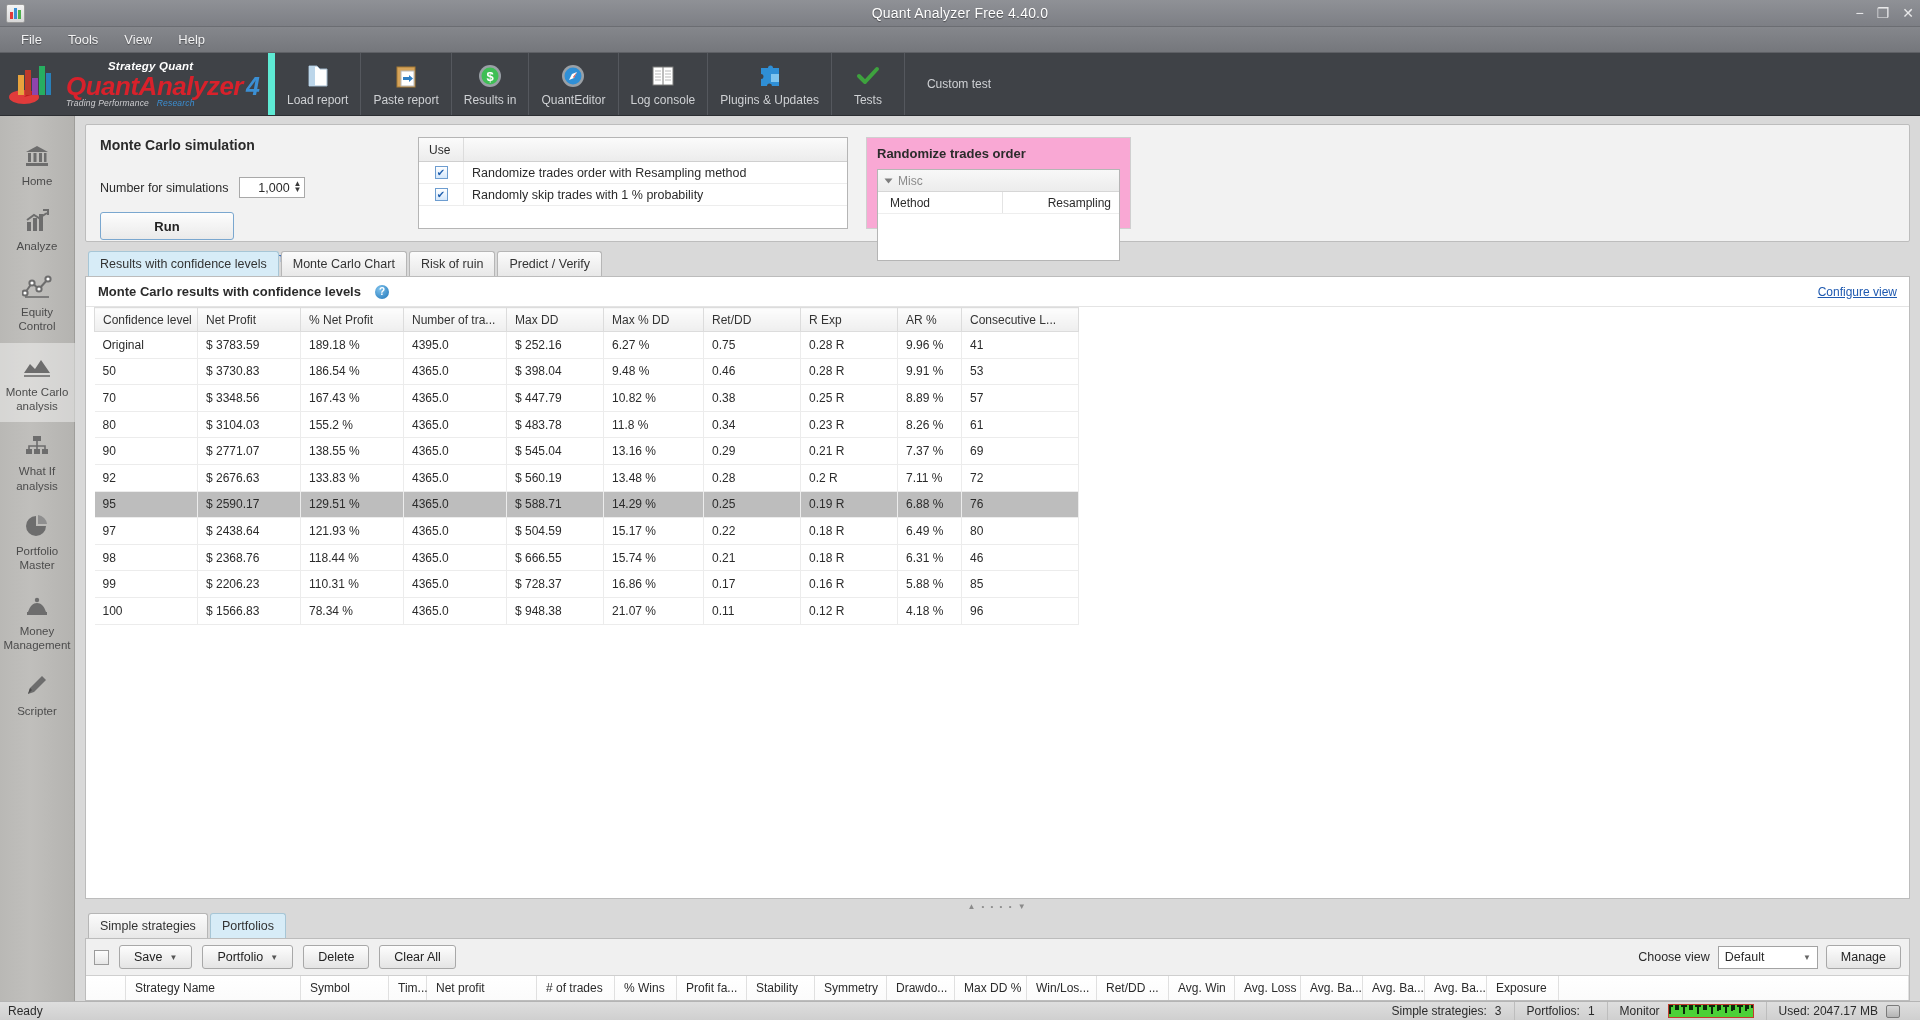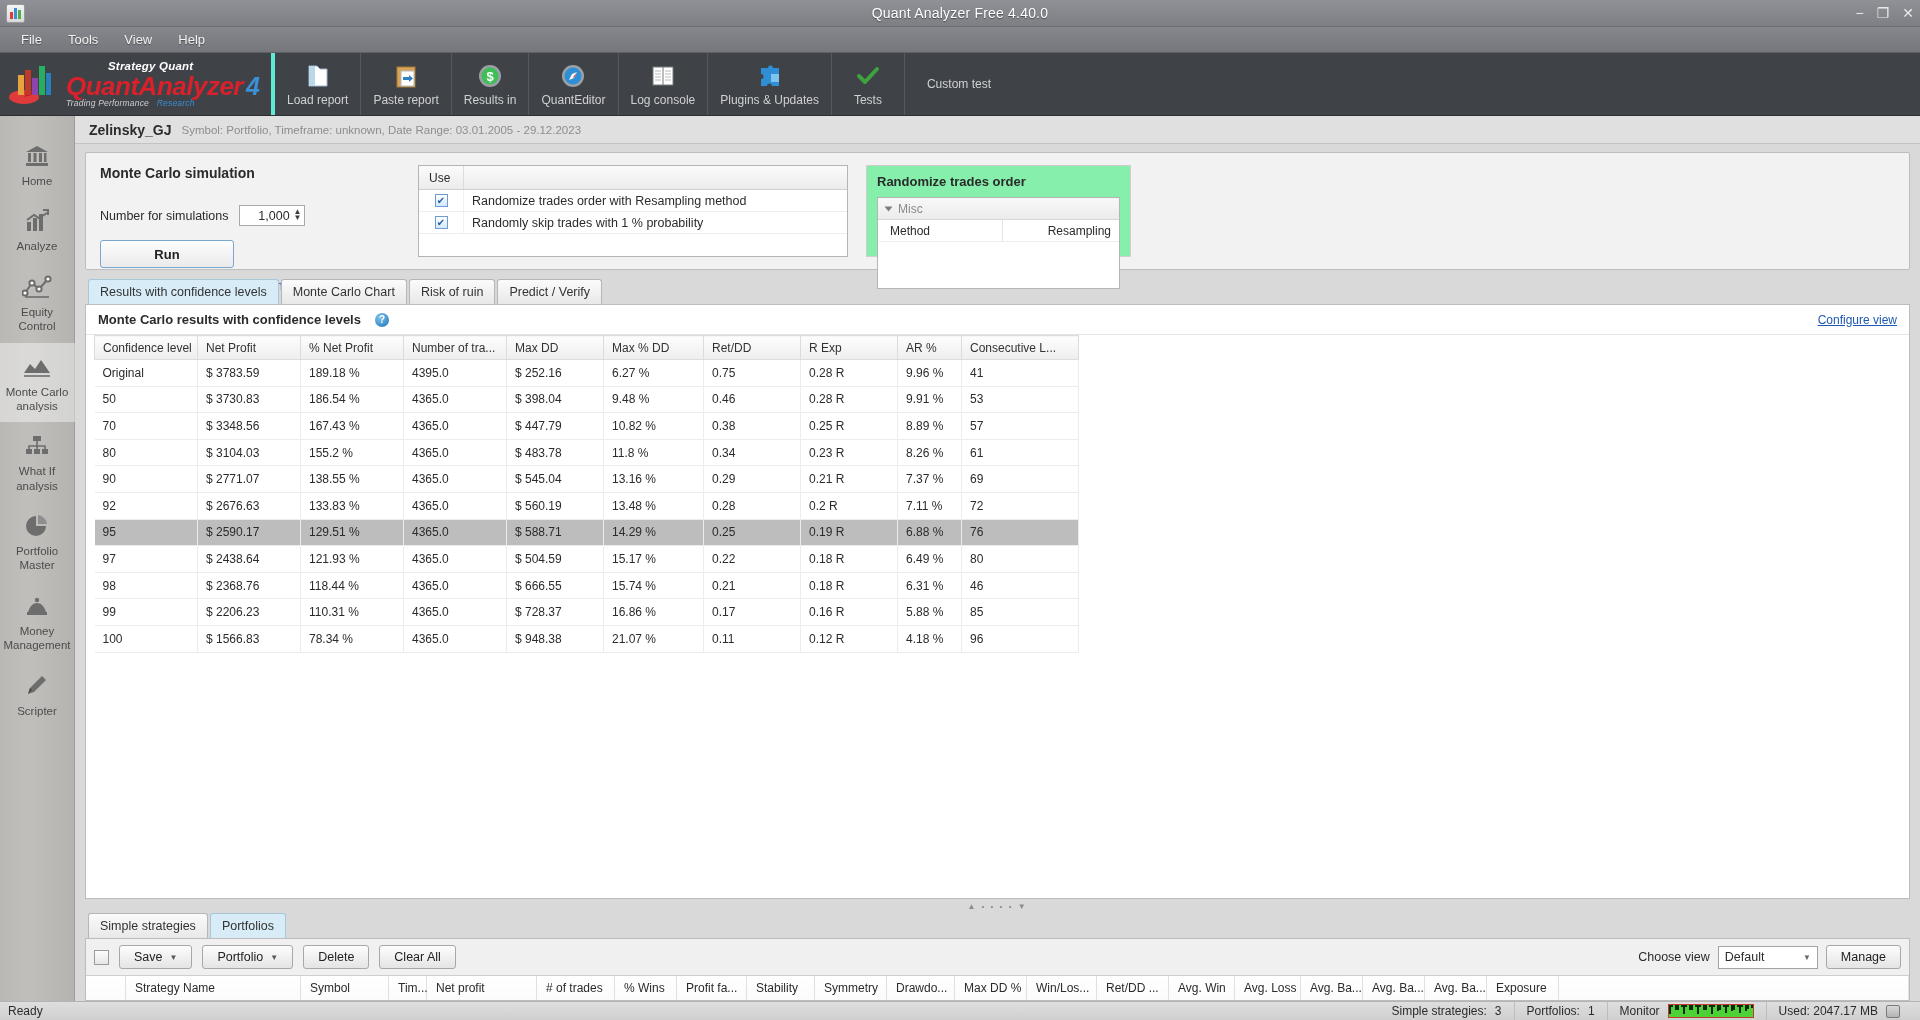--- a/index.html
+++ b/index.html
@@ -43,21 +43,21 @@
     padding:3px 11px;color:#f2f2f3;font-size:13px;cursor:pointer;border-radius:2px;
     text-shadow:0 1px 1px rgba(0,0,0,.4);
   }
   
   #toolbar{
     height:63px;background:#3f4247;display:flex;align-items:stretch;
     border-bottom:1px solid #2c2e32;
   }
   #logo-cell{
     width:275px;display:flex;align-items:center;padding-left:8px;
-    border-right:4px solid #5eead4;background:#3f4247;
+    border-right:7px solid #5eead4;background:#3f4247;
   }
   #logo-mark{width:54px;height:44px;position:relative;margin-right:4px;}
   #logo-text{line-height:1;}
   #logo-text .l1{font-size:11.5px;color:#fff;font-style:italic;font-weight:bold;letter-spacing:.2px;margin-left:42px;}
   #logo-text .l2{font-size:26px;color:#d8212b;font-weight:bold;font-style:italic;letter-spacing:-.5px;}
   #logo-text .l2 b{color:#3b8fd4;font-size:25px;margin-left:3px;}
   #logo-text .l3{font-size:8.5px;color:#cfcfd2;font-style:italic;letter-spacing:.2px;}
   #logo-text .l3 em{color:#3b8fd4;font-style:italic;}
   .tb-item{
     min-width:73px;padding:6px 12px 4px;display:flex;flex-direction:column;
@@ -122,21 +122,21 @@
   }
   .use-head .c1{width:45px;padding-left:10px;border-right:1px solid #dcdcdc;height:100%;display:flex;align-items:center;}
   .use-head .c2{flex:1;}
   .use-row{height:22px;display:flex;align-items:center;border-bottom:1px solid #ededed;font-size:12.5px;}
   .use-row .c1{width:45px;display:flex;align-items:center;justify-content:center;border-right:1px solid #f0f0f0;height:100%;}
   .use-row .c2{flex:1;padding-left:8px;}
   .cb{
     width:13px;height:13px;border:1px solid #6d9dd0;background:linear-gradient(#ffffff,#d4e7fb);
     display:flex;align-items:center;justify-content:center;color:#1f5fae;font-size:10px;line-height:1;
   }
-  #mc-right{width:265px;background:#86efac;border:1px solid #cfcfcf;padding:8px 10px;flex:none;}
+  #mc-right{width:265px;background:#f9a8d4;border:1px solid #cfcfcf;padding:8px 10px;flex:none;}
   #mc-right h4{font-size:13px;font-weight:bold;margin-bottom:8px;}
   #prop-box{background:#fff;border:1px solid #b5b5b5;}
   .prop-group{
     height:22px;background:linear-gradient(#f8f8f8,#ececec);border-bottom:1px solid #d6d6d6;
     display:flex;align-items:center;gap:7px;padding-left:8px;font-size:12px;color:#8a8a8a;
   }
   .tri{width:0;height:0;border-left:5px solid #7e7e7e;border-top:4px solid transparent;border-bottom:4px solid transparent;transform:rotate(90deg);}
   .prop-row{height:22px;display:flex;align-items:center;font-size:12px;border-bottom:1px solid #eee;}
   .prop-row .k{width:125px;padding-left:12px;border-right:1px solid #e4e4e4;height:100%;display:flex;align-items:center;}
   .prop-row .v{flex:1;text-align:right;padding-right:8px;}
@@ -442,24 +442,20 @@
         <svg width="26" height="24" viewBox="0 0 26 24">
             <path d="M4 20l2-6 12-12 4 4-12 12z" fill="#6d6d6d"></path>
             <path d="M4 20l2-6 2 2z" fill="#4a4a4a"></path>
           </svg>
       </span>
       <span style="white-space:pre-line">Scripter</span>
     </div>
   </div>
 
   <div id="content">
-    <div id="crumb">
-      <span class="name">Zelinsky_GJ</span>
-      <span class="meta">Symbol: Portfolio, Timeframe: unknown, Date Range: 03.01.2005 - 29.12.2023</span>
-    </div>
 
     <div id="panelwrap">
 
       <div id="mc-panel">
         <div id="mc-left">
           <h3>Monte Carlo simulation</h3>
           <div class="num-row">
             <label>Number for simulations</label>
             <div class="spin">
               <span class="v">1,000</span>

